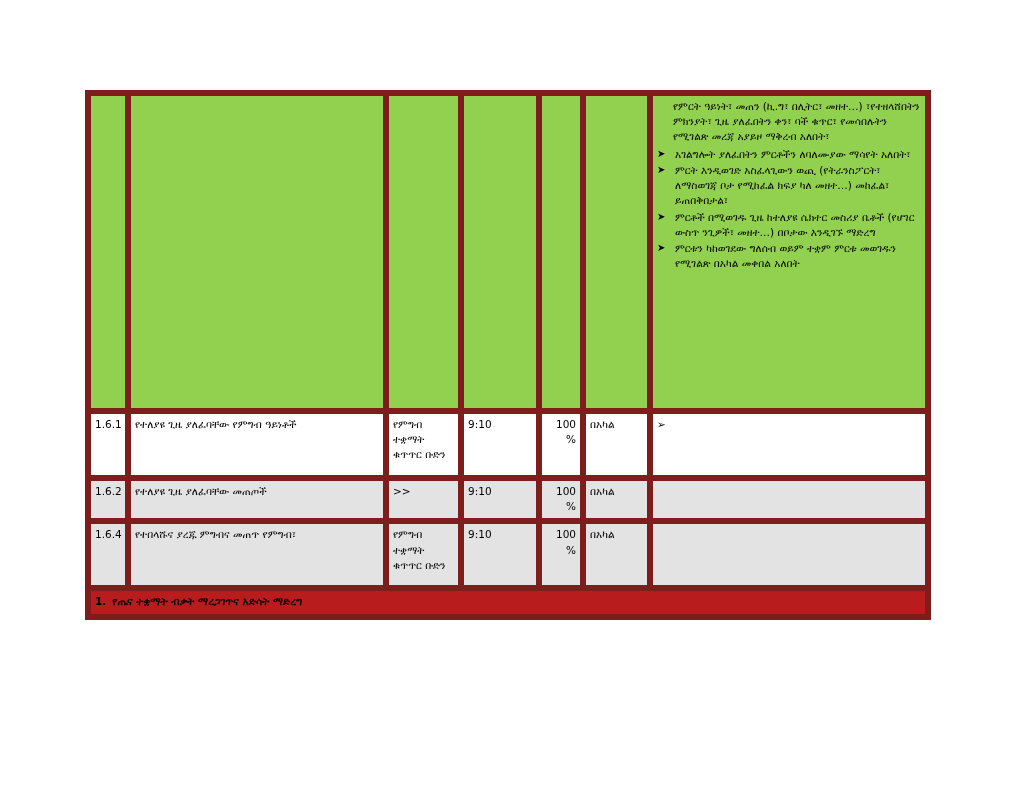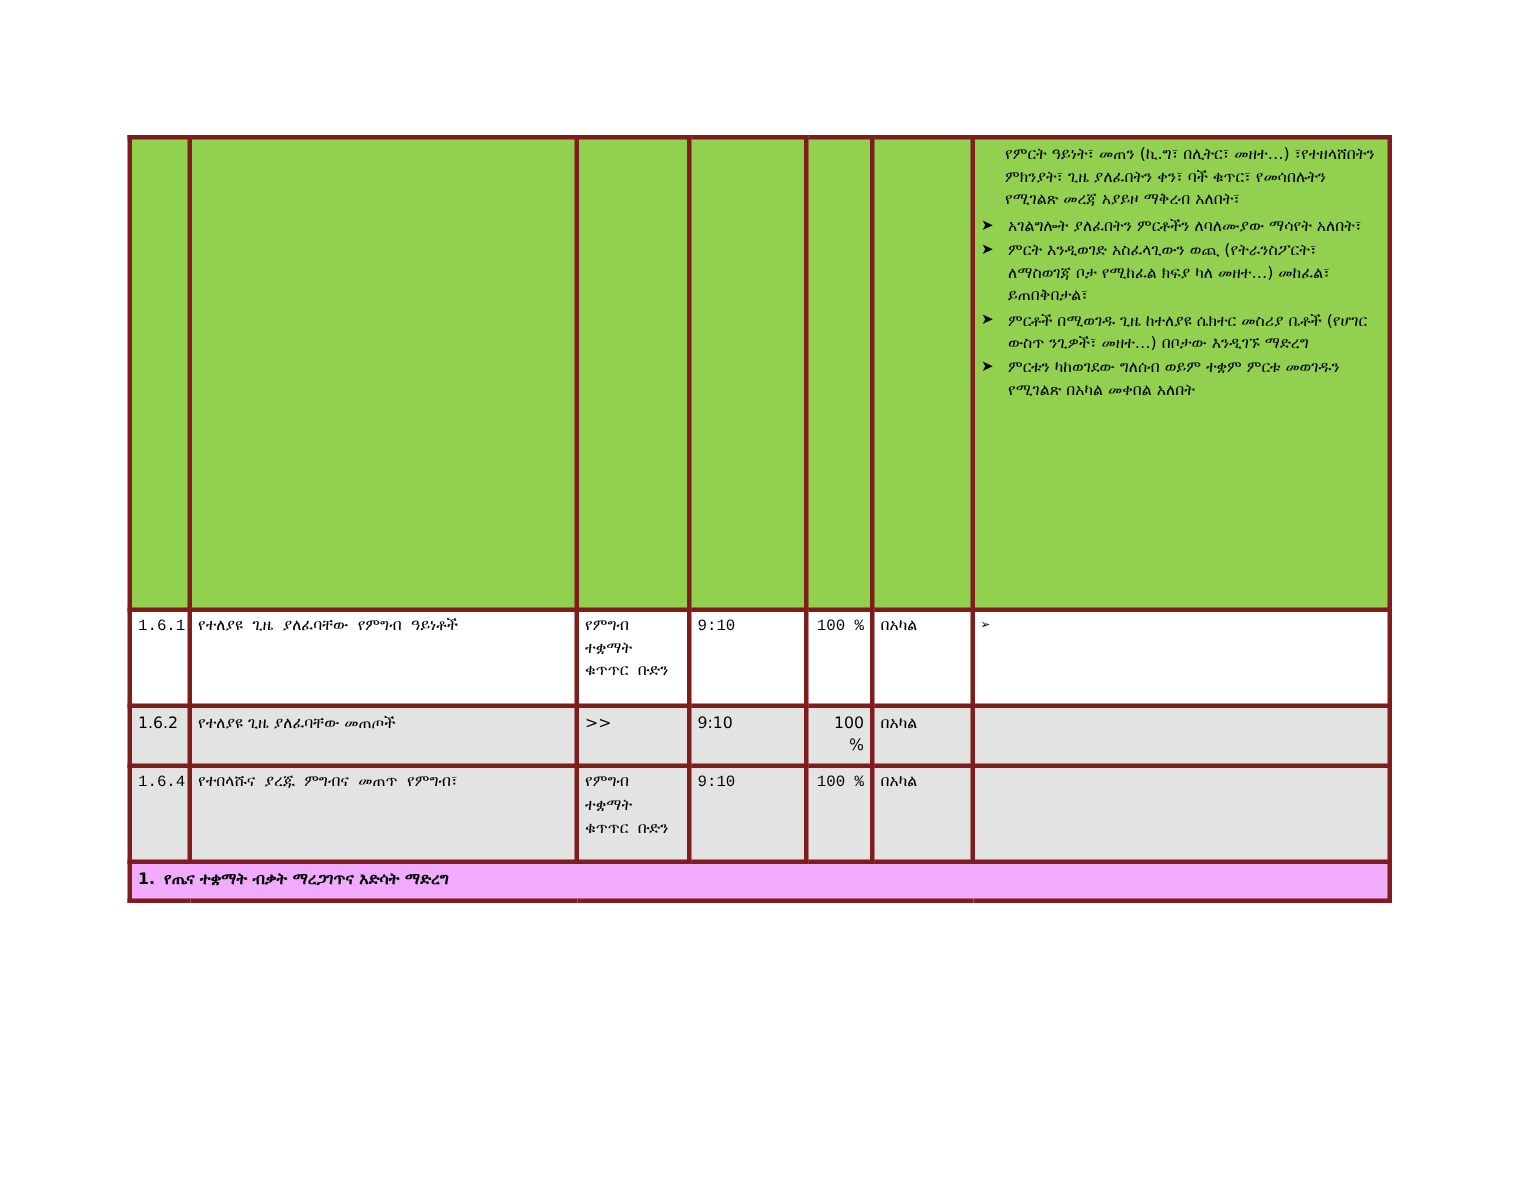--- a/index.html
+++ b/index.html
@@ -19,21 +19,21 @@
     left: 85px;
     top: 90px;
     width: 840px;
   }
   table.doc-table {
     border-collapse: collapse;
     width: 840px;
     table-layout: fixed;
   }
   table.doc-table td {
-    border: 3px solid #7f1d1d;
+    border: 6px solid #7f1d1d;
     vertical-align: top;
     padding: 3px 4px 4px 4px;
     font-size: 10.5px;
     line-height: 1.45;
   }
   
   col.c1 { width: 40px; }
   col.c2 { width: 258px; }
   col.c3 { width: 75px; }
   col.c4 { width: 78px; }
@@ -69,23 +69,23 @@
     position: absolute;
     left: 0;
     top: 0;
     font-size: 10px;
   }
   .empty-arrow {
     font-size: 10px;
     padding-left: 2px;
   }
   .num { font-size: 10.5px; }
-  .tall-row td { height: 54px; font-family: Liberation Mono, monospace; }
+  .tall-row td { height: 54px; }
   .footer-row td {
-    background: #f0abfc;
+    background: #b91c1c;
     border: 1px solid #9a9a9a;
     padding: 5px 8px 6px 10px;
     font-size: 12px;
     font-weight: bold;
   }
   .footer-row .fnum {
     font-weight: bold;
     margin-right: 6px;
   }
   .pct { white-space: normal; text-align: right; }

